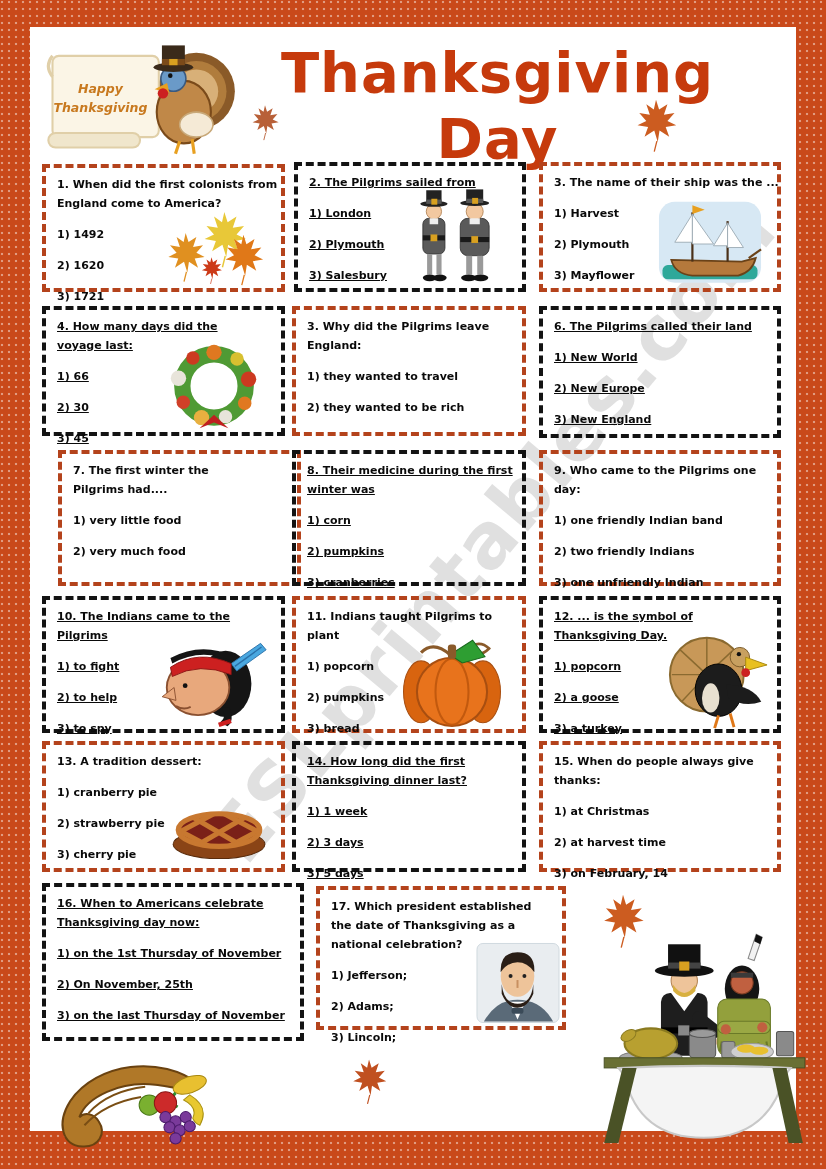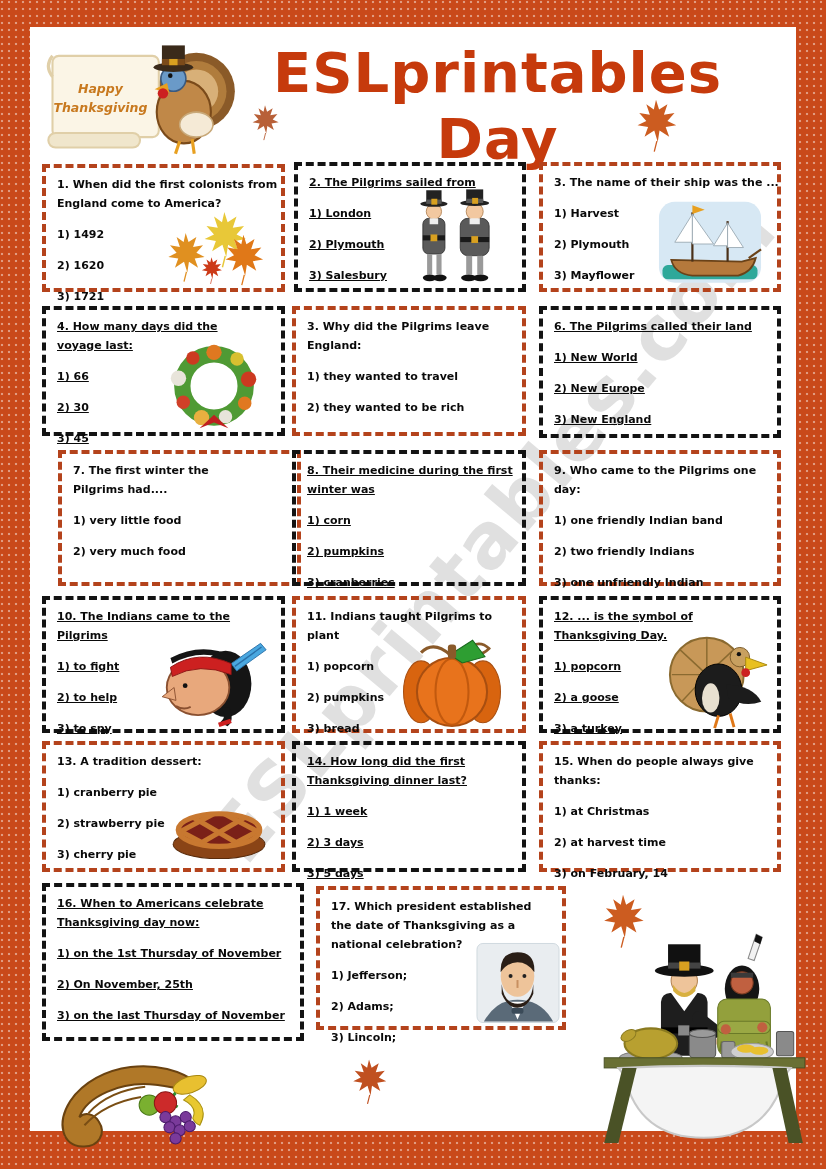--- a/index.html
+++ b/index.html
@@ -45,21 +45,21 @@
     <defs>
       <symbol id="maple-leaf" viewBox="0 0 100 125">
         <path fill="currentColor" d="M50 4 L57 26 L76 14 L68 38 L92 34 L76 52 L96 62 L72 66 L80 88 L58 74 L54 100 L46 74 L24 88 L32 66 L8 62 L28 52 L12 34 L36 38 L28 14 L45 26 Z"></path>
         <line x1="52" y1="98" x2="46" y2="122" stroke="currentColor" stroke-width="3"></line>
       </symbol>
     </defs>
   </svg>
 
   <div class="watermark">ESLprintables.com</div>
 
-  <div class="page-title">ESLprintables Day</div>
+  <div class="page-title">Thanksgiving Day</div>
 
   <svg class="deco" style="left:40px;top:36px" width="198" height="122" viewBox="0 0 190 115">
     <circle cx="150" cy="52" r="37" fill="#8a5a28"></circle>
     <circle cx="150" cy="52" r="29" fill="#b07c3c"></circle>
     <circle cx="150" cy="52" r="21" fill="#d8b078"></circle>
     <rect x="12" y="18" width="102" height="78" rx="6" fill="#fbf5e6" stroke="#e0cfa8" stroke-width="2"></rect>
     <rect x="8" y="92" width="88" height="14" rx="7" fill="#f0e6cc" stroke="#e0cfa8" stroke-width="2"></rect>
     <path d="M12 18 q-8 10 0 20" fill="none" stroke="#e0cfa8" stroke-width="3"></path>
     <ellipse cx="138" cy="72" rx="26" ry="30" fill="#c08848" stroke="#7a4a1a" stroke-width="2"></ellipse>
     <ellipse cx="150" cy="84" rx="16" ry="12" fill="#f5ead6" stroke="#c8a878" stroke-width="1.5"></ellipse>

